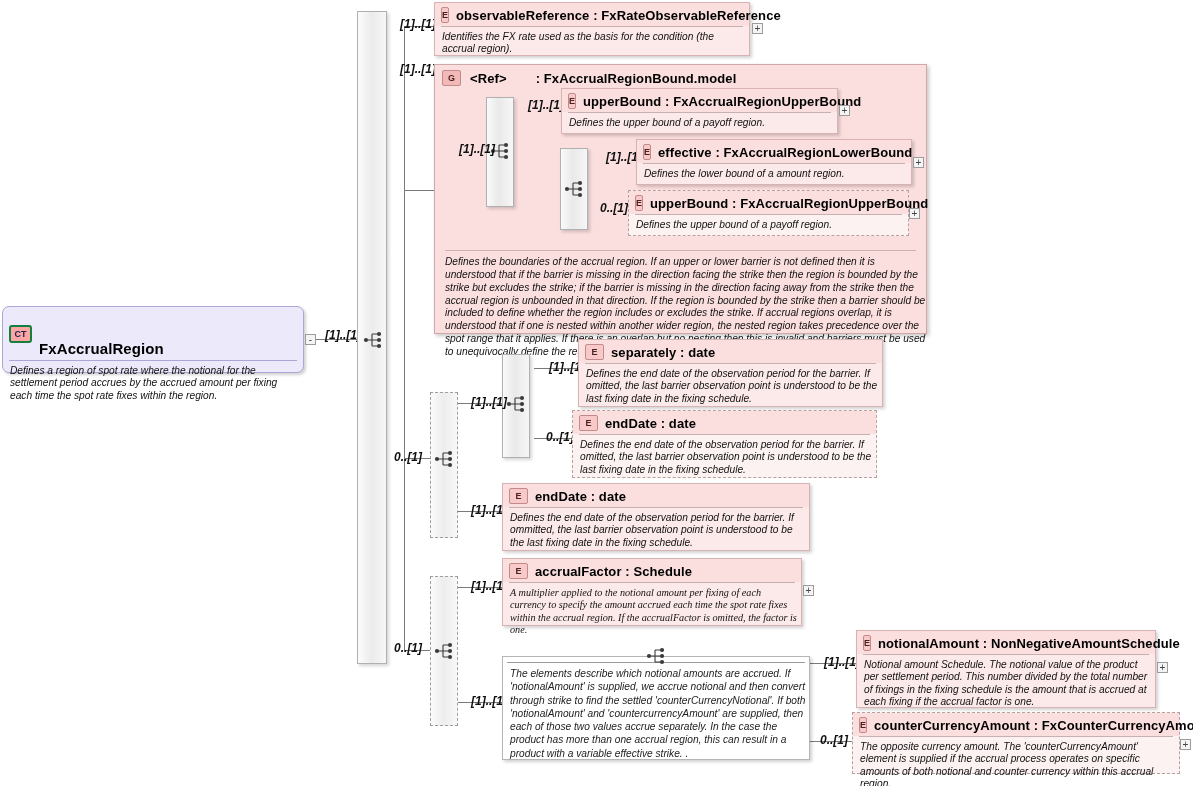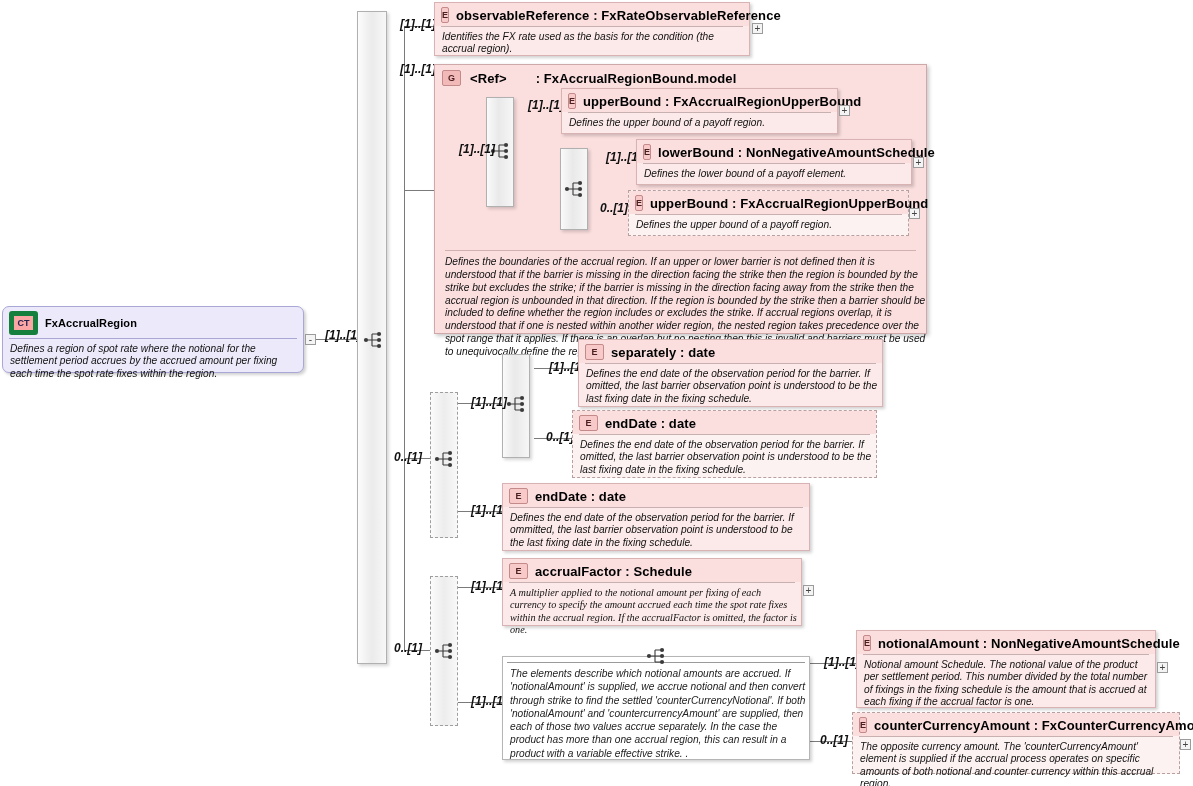--- a/index.html
+++ b/index.html
@@ -16,25 +16,25 @@
   .node.ct{background:#eceafa;border:1px solid #a9a7d6;border-radius:7px;
            box-shadow:2px 2px 3px rgba(0,0,0,0.18);}
   .node.grp{background:#fbdede;border:1px solid #cfa9a9;
             box-shadow:2px 2px 4px rgba(0,0,0,0.22);}
   .node.plain{background:#ffffff;border:1px solid #b5b5b5;box-shadow:2px 2px 3px rgba(0,0,0,0.18);}
 
   .hdr{display:flex;align-items:center;gap:7px;padding:4px 7px 3px 6px;}
   .badge{display:inline-flex;align-items:center;justify-content:center;
          width:17px;height:14px;border:1px solid #c48a8a;background:#f7c9c9;
          font-size:9px;font-weight:bold;color:#4a2020;line-height:1;border-radius:2px;}
-  .badge.ct{border:5px solid #15803d;background:#fca5a5;color:#24224f;
+  .badge.ct{border:2px solid #15803d;background:#fca5a5;color:#24224f;
             border-radius:3px;width:19px;}
   .badge.g{border:1px solid #c48a8a;background:#f2b9b9;color:#4a2020;}
   .title{font-weight:bold;font-size:13px;letter-spacing:.1px;white-space:nowrap;}
-  .title.ct{font-size:11px;}
+  .title.ct{font-size:15px;margin-top:29px;}
   .sep{height:1px;background:#c9b0b0;margin:0 6px;}
   .sep.v{background:#a9a7d6;}
   .sep.w{background:#9a9a9a;}
   .desc{padding:4px 7px 5px 7px;font-style:italic;font-size:10.2px;line-height:1.22;color:#111;}
 
   
   .tog{position:absolute;width:11px;height:11px;box-sizing:border-box;
        border:1px solid #9b9b9b;background:#f4f4f4;color:#444;font-size:10px;
        line-height:9px;text-align:center;font-family:"Liberation Sans",sans-serif;}
 
@@ -155,24 +155,24 @@
     </div>
     <div class="sep"></div>
     <div class="desc" style="width:264px;">Defines the upper bound of a payoff region.</div>
   </div>
   <div class="tog" style="left:839px;top:105px;">+</div>
 
   <div class="card" style="left:606px;top:150px;">[1]..[1]</div>
   <div class="node e" style="left:636px;top:139px;width:276px;height:46px;">
     <div class="hdr">
       <span class="badge">E</span>
-      <span class="title">lowerBound : NonNegativeAmountSchedule</span>
-    </div>
-    <div class="sep"></div>
-    <div class="desc" style="width:263px;">Defines the lower bound of a payoff element.</div>
+      <span class="title">effective : FxAccrualRegionLowerBound</span>
+    </div>
+    <div class="sep"></div>
+    <div class="desc" style="width:263px;">Defines the lower bound of a amount region.</div>
   </div>
   <div class="tog" style="left:913px;top:157px;">+</div>
 
   <div class="card" style="left:600px;top:201px;">0..[1]</div>
   <div class="node e opt" style="left:628px;top:190px;width:281px;height:46px;">
     <div class="hdr">
       <span class="badge">E</span>
       <span class="title">upperBound : FxAccrualRegionUpperBound</span>
     </div>
     <div class="sep"></div>

